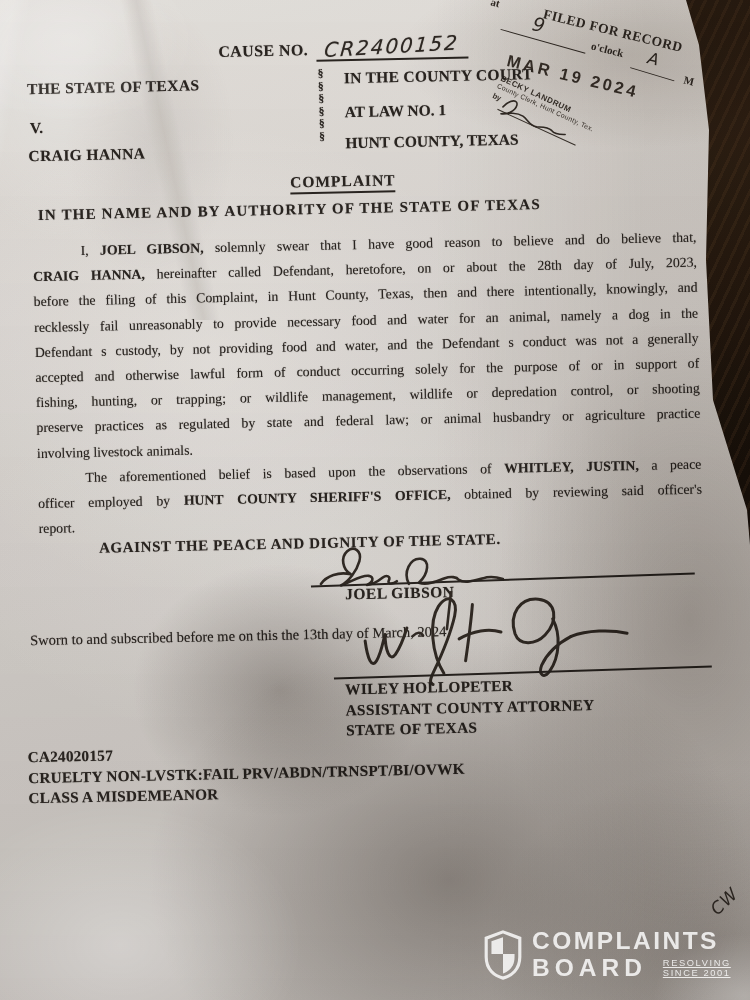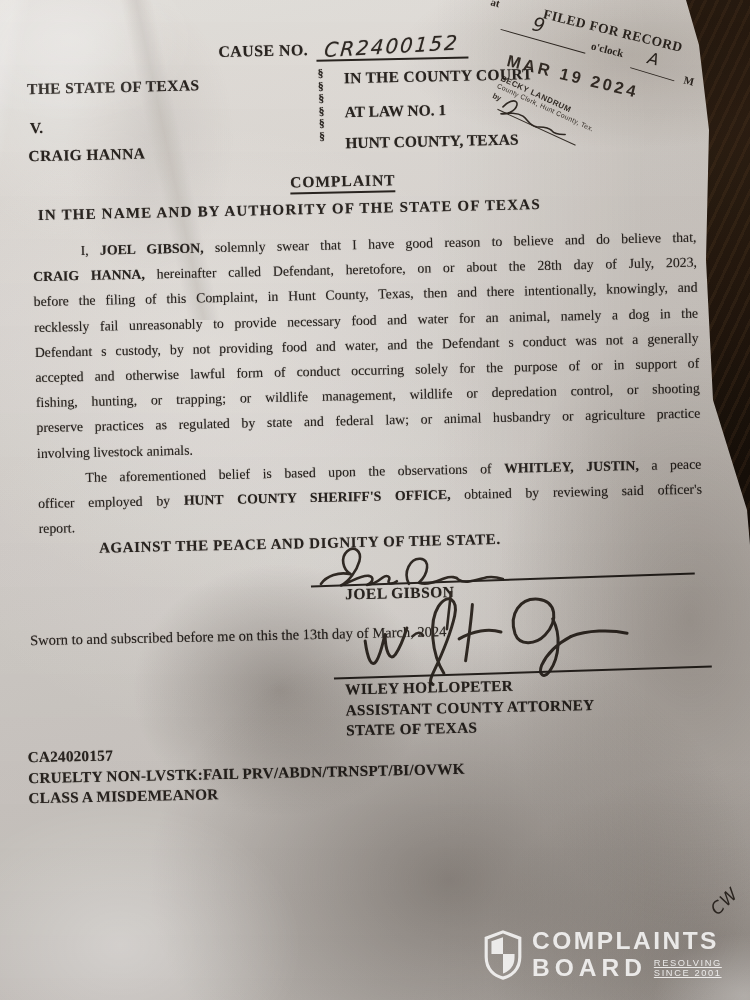--- a/index.html
+++ b/index.html
@@ -84,21 +84,21 @@
   .sheen{position:absolute;inset:0;pointer-events:none;mix-blend-mode:screen;
     background:
       radial-gradient(ellipse 260px 200px at 120px 945px, rgba(255,255,255,0.30), transparent 70%),
       radial-gradient(ellipse 130px 90px at 744px 996px, rgba(255,255,255,0.28), transparent 70%),
       radial-gradient(ellipse 180px 120px at 70px 40px, rgba(255,255,255,0.22), transparent 70%);}
   
   .watermark{position:absolute;left:482px;top:929px;display:flex;align-items:flex-start;gap:8px;z-index:30;
     font-family:"Liberation Sans",sans-serif;color:rgba(255,255,255,0.82);}
   .wm-text{display:flex;flex-direction:column;line-height:1;}
   .wm-line1{font-size:24.5px;font-weight:bold;letter-spacing:2.5px;}
-  .wm-row{display:flex;align-items:flex-end;gap:7px;margin-top:2px;}
+  .wm-row{display:flex;align-items:flex-end;gap:16px;margin-top:2px;}
   .wm-line2{font-size:24.5px;font-weight:bold;letter-spacing:5px;}
   .wm-small{display:flex;flex-direction:column;font-size:9.3px;letter-spacing:1.6px;line-height:1.15;padding-bottom:1px;text-decoration:underline;}
   .cw{position:absolute;left:700px;top:906px;font-family:"DejaVu Sans",sans-serif;font-style:italic;font-size:17px;color:#3b342e;transform:rotate(-42deg);letter-spacing:1px;}
 </style>
 </head>
 <body>
 
 <div class="photo">
   <div class="desk"></div>
   <div class="paper"></div>

